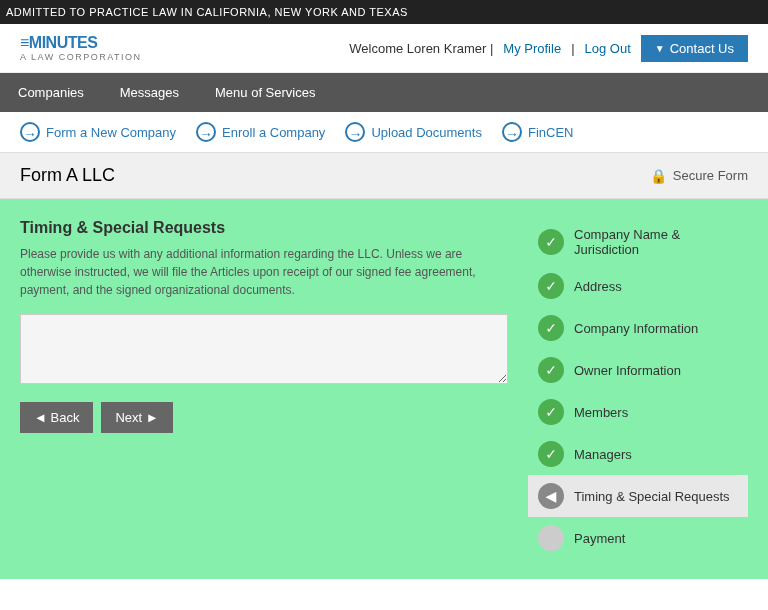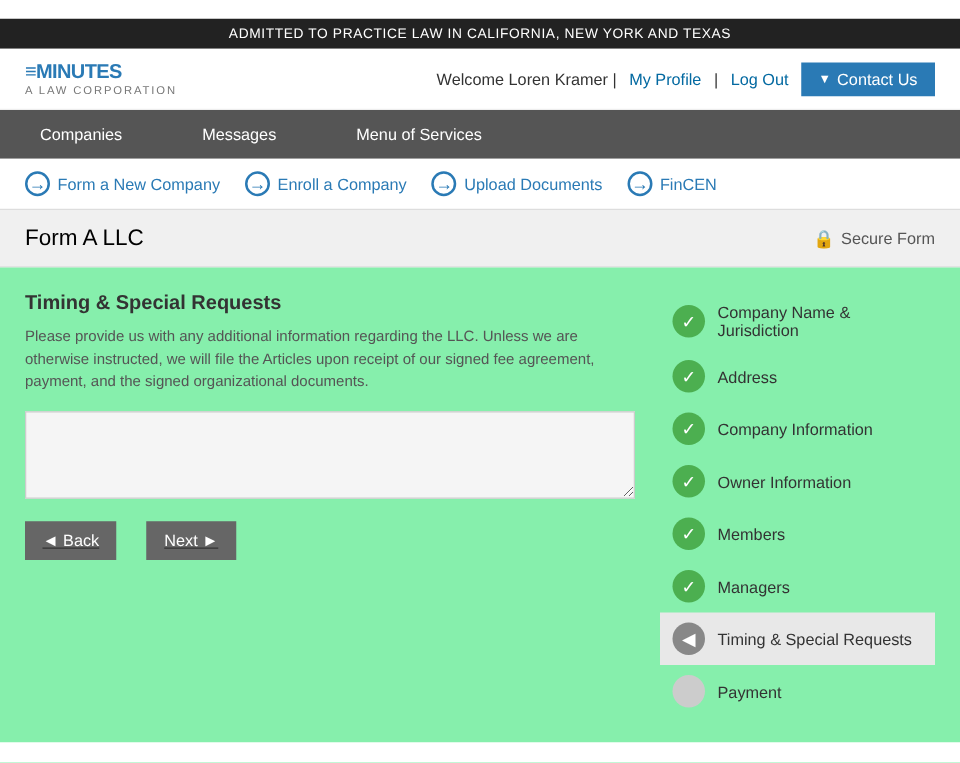--- a/index.html
+++ b/index.html
@@ -2,25 +2,24 @@
 <html><head>
   <meta charset="utf-8">
   <style>
     * { box-sizing: border-box; margin: 0; padding: 0; }
     body { font-family: Arial, sans-serif; font-size: 14px; color: #333; background: #fff; width: 768px; }
 
     
     .top-banner {
       background: #222;
       color: #fff;
-      text-align: center;
+      text-align: left;
       font-size: 11px;
       padding: 6px;
       letter-spacing: 0.5px;
-      margin-top: 15px;
     }
 
     
     .header {
       display: flex;
       align-items: center;
       justify-content: space-between;
       padding: 10px 20px;
       background: #fff;
       border-bottom: 1px solid #eee;
@@ -45,21 +44,21 @@
     .contact-btn .caret { font-size: 10px; }
 
     
     .nav {
       background: #555;
       display: flex;
       align-items: center;
     }
     .nav-item {
       color: #fff;
-      padding: 12px 32px;
+      padding: 12px 18px;
       cursor: pointer;
       font-size: 13px;
       white-space: nowrap;
     }
 
     
     .subnav {
       background: #fff;
       border-bottom: 1px solid #ddd;
       display: flex;
@@ -120,23 +119,22 @@
       height: 70px;
       border: 1px solid #ccc;
       background: #f5f5f5;
       resize: vertical;
       font-size: 13px;
       padding: 8px;
       color: #555;
     }
     .form-buttons {
       display: flex;
-      gap: 24px;
+      gap: 8px;
       margin-top: 15px;
-      text-decoration: underline;
     }
     .btn-back {
       background: #666;
       color: #fff;
       border: none;
       padding: 8px 14px;
       cursor: pointer;
       font-size: 13px;
       display: flex;
       align-items: center;

